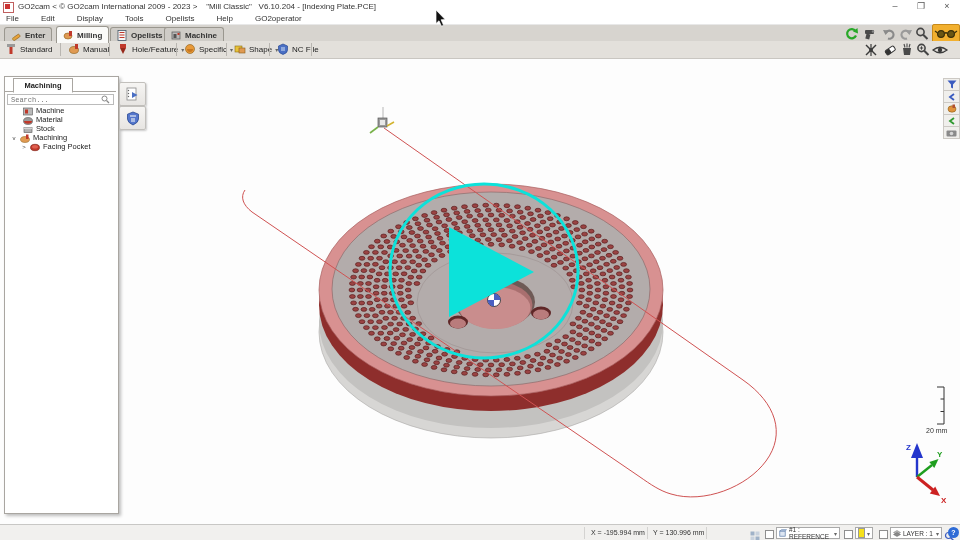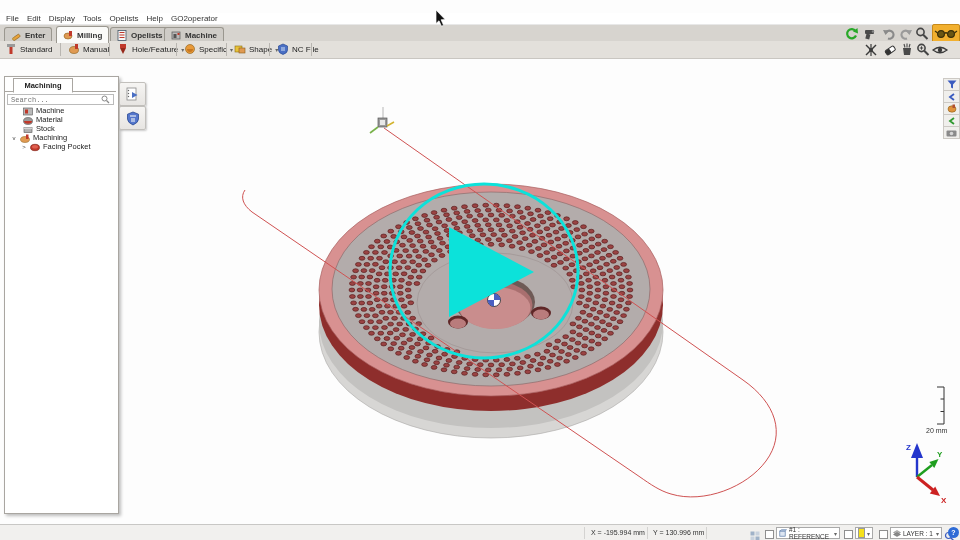--- a/index.html
+++ b/index.html
@@ -6,21 +6,21 @@
   #app{position:relative;width:960px;height:540px;background:#fdfdfd;overflow:hidden;
        font-family:"Liberation Sans",sans-serif;color:#222;-webkit-user-select:none;}
   .abs{position:absolute;}
   
   #titlebar{left:0;top:0;width:960px;height:13px;background:#ffffff;border-bottom:1px solid #f0f0f0;}
   #app-icon{left:3px;top:2px;width:9px;height:9px;background:#fff;border:1px solid #c06060;}
   #app-icon::after{content:"";position:absolute;left:1px;top:1px;width:5px;height:5px;background:#cc3333;}
   #title-text{left:18px;top:2px;font-size:8px;color:#333;white-space:pre;}
   .winbtn{top:0;width:22px;height:12px;text-align:center;font-size:9px;color:#555;line-height:12px;}
   
-  #menubar{left:0;top:13px;width:960px;height:12px;background:#fff;display:flex;align-items:center;gap:8px;padding-left:6px;box-sizing:border-box;border-bottom:1px solid #e8e8e8;}
+  #menubar{left:0;top:13px;width:960px;height:12px;background:#fff;display:flex;align-items:center;gap:22px;padding-left:6px;box-sizing:border-box;border-bottom:1px solid #e8e8e8;}
   .menu-item{font-size:8px;color:#333;}
   
   #tabbar{left:0;top:25px;width:960px;height:16px;background:#d7d4cf;border-bottom:1px solid #b9b6b1;}
   .tab{position:absolute;top:2px;height:14px;display:flex;align-items:center;gap:3px;padding:0 6px;
        font-size:8px;font-weight:bold;color:#333;background:#cfccc7;border:1px solid #9a978f;border-bottom:none;border-radius:3px 3px 0 0;}
   .tab.active{background:#fafaf8;height:16px;top:1px;z-index:2;}
   
   #toolrow{left:0;top:41px;width:960px;height:17px;background:#e3e0db;border-bottom:1px solid #c9c6c1;}
   .toolbtn{position:absolute;top:1px;height:14px;display:flex;align-items:center;gap:3px;padding:0 5px;font-size:8px;color:#222;}
   .toolsep{position:absolute;top:2px;width:1px;height:13px;background:#b9b6b1;}
@@ -55,20 +55,27 @@
   .sbcheck{position:absolute;top:5px;width:7px;height:7px;background:#fff;border:1px solid #8f8f8f;}
   .sbdd{position:absolute;top:2px;height:12px;background:#fff;border:1px solid #a9a9a9;display:flex;align-items:center;gap:2px;padding:0 2px;box-sizing:border-box;font-size:6.5px;color:#333;}
   .sbdd .grow{flex:1;}
   #scene{left:0;top:0;width:960px;height:540px;pointer-events:none;}
 </style>
 </head>
 <body>
 
 <div id="app">
 
+  <div class="abs" id="titlebar">
+    <div class="abs" id="app-icon"></div>
+    <div class="abs" id="title-text">GO2cam &lt; © GO2cam International 2009 - 2023 &gt;    "Mill Classic"   V6.10.204 - [Indexing Plate.PCE]</div>
+    <div class="abs winbtn" style="left:884px">–</div>
+    <div class="abs winbtn" style="left:910px">❐</div>
+    <div class="abs winbtn" style="left:936px">×</div>
+  </div>
 
   <div class="abs" id="menubar">
     <span class="menu-item">File</span>
     <span class="menu-item">Edit</span>
     <span class="menu-item">Display</span>
     <span class="menu-item">Tools</span>
     <span class="menu-item">Opelists</span>
     <span class="menu-item">Help</span>
     <span class="menu-item">GO2operator</span>
   </div>

